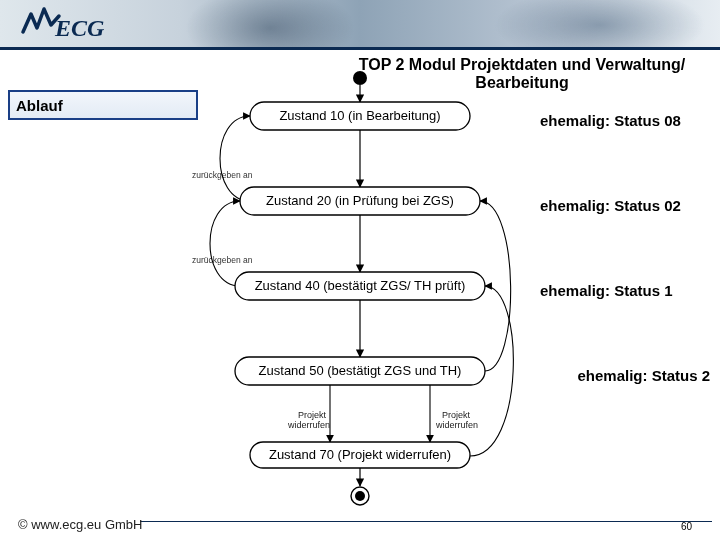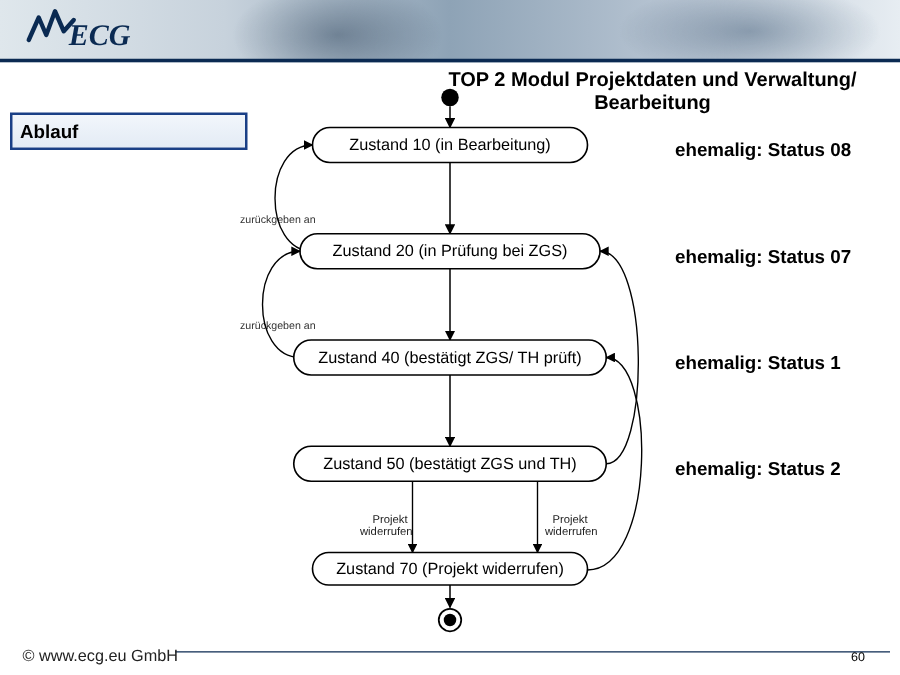--- a/index.html
+++ b/index.html
@@ -10,21 +10,21 @@
   .logo { position:absolute; left:20px; top:0; width:120px; height:50px; display:flex; align-items:center;text-decoration:underline; }
   .logo svg { width:110px; height:44px; }
   .title { position:absolute; right:8px; top:56px; width:380px; text-align:center; font-weight:700; font-size:16px; color:#000; line-height:1.15; }
   .ablauf { position:absolute; left:8px; top:90px; width:190px; height:30px; border:2px solid #1a3f86; background:linear-gradient(#f2f6fb,#e3ebf5); color:#000; font-size:15px; display:flex; align-items:center; padding-left:6px;font-weight:bold; }
   .diagram { position:absolute; left:180px; top:68px; width:360px; height:440px; }
   .diagram svg { width:360px; height:440px; }
   .zbox { stroke:#000; fill:#fff; stroke-width:1.3; }
   .ztext { font-family: Arial; font-size:13px; fill:#000; }
   .zsmall { font-family: Arial; font-size:9px; fill:#222; }
   .status { position:absolute; right:10px; width:170px; font-weight:700; font-size:15px; color:#000; text-align:left; }
-  .s1 { top:112px; } .s2 { top:197px; } .s3 { top:282px; } .s4 { top:367px; }
+  .s1 { top:112px; } .s2 { top:197px; } .s3 { top:282px; } .s4 { top:367px;text-align:right; }
   .footer-line { position:absolute; left:140px; right:8px; bottom:18px; height:1px; background:#0b2a52; }
   .footer-left { position:absolute; left:18px; bottom:8px; font-size:13px; color:#222; }
   .footer-right { position:absolute; right:28px; bottom:8px; font-size:10px; color:#000; }
   .lbl { position:absolute; font-size:8.5px; color:#333; }
 </style>
 </head>
 <body>
 
 <div class="banner">
   <div class="tint"></div>
@@ -40,21 +40,21 @@
 <div class="title">
   <span>TOP 2 Modul Projektdaten und Verwaltung/</span><br>
   <span>Bearbeitung</span>
 </div>
 
 <div class="ablauf">
   <span>Ablauf</span>
 </div>
 
 <div class="status s1">ehemalig: Status 08</div>
-<div class="status s2">ehemalig: Status 07</div>
+<div class="status s2">ehemalig: Status 02</div>
 <div class="status s3">ehemalig: Status 1</div>
 <div class="status s4">ehemalig: Status 2</div>
 
 <div class="lbl" style="left:192px; top:170px;">zurückgeben an</div>
 <div class="lbl" style="left:192px; top:255px;">zurückgeben an</div>
 
 <div class="diagram">
   <svg viewBox="0 0 360 440">
     <defs>
       <marker id="ah" viewBox="0 0 10 10" refX="9" refY="5" markerWidth="7" markerHeight="7" orient="auto-start-reverse">

